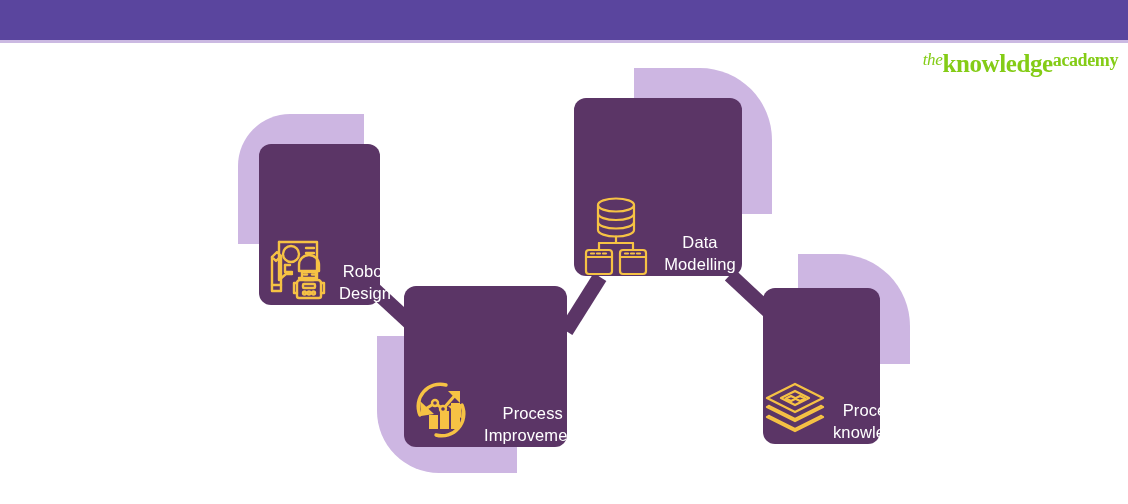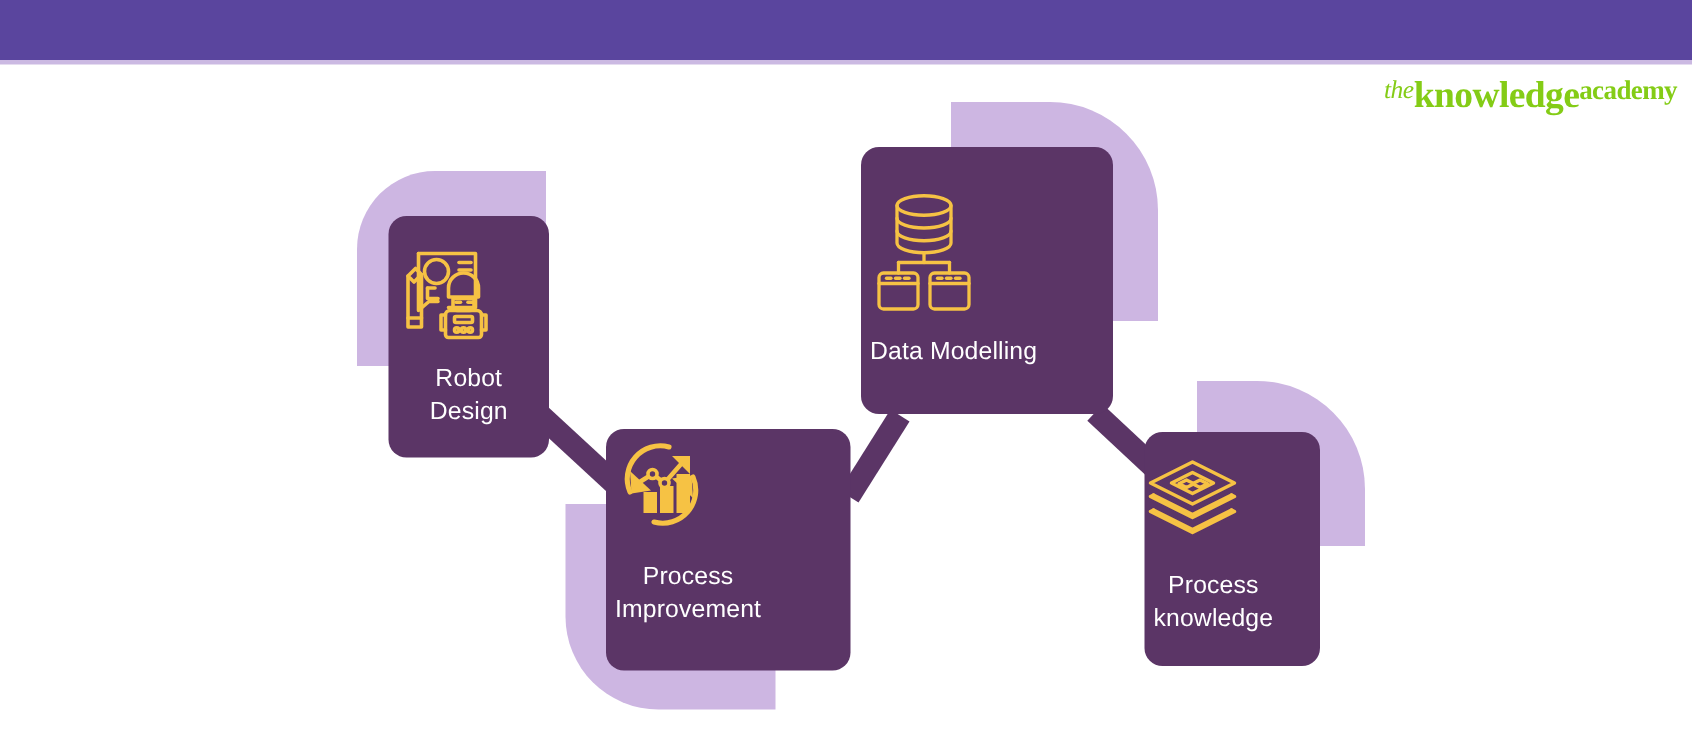--- a/index.html
+++ b/index.html
@@ -91,22 +91,22 @@
   .blob.tl { border-top-left-radius: 52px; }
   .blob.tr { border-top-right-radius: 72px; }
   .blob.bl { border-bottom-left-radius: 62px; }
 
   
   .card {
     position: absolute;
     background: #5b3566;
     border-radius: 12px;
     display: flex;
-    flex-direction: column;
-    align-items: flex-start;
+    flex-direction: row;
+    align-items: flex-end;
     justify-content: flex-start;
     box-sizing: border-box;
   }
   .card-icon {
     display: flex;
     align-items: center;
     justify-content: center;
   }
   .card-label {
     color: #ffffff;
@@ -141,21 +141,21 @@
 
     <svg class="connectors" viewBox="0 0 1128 461">
 
       <path d="M 341 216 L 419 288" stroke="#5b3566" stroke-width="15" fill="none" stroke-linecap="butt"></path>
 
       <path d="M 566 288 L 600 234" stroke="#5b3566" stroke-width="15" fill="none" stroke-linecap="butt"></path>
 
       <path d="M 730 232 L 790 288" stroke="#5b3566" stroke-width="15" fill="none" stroke-linecap="butt"></path>
     </svg>
 
-    <div class="card" style="left:259px; top:101px; width:107px; height:161px; padding-top:14px;">
+    <div class="card" style="left:259px; top:101px; width:121px; height:161px; padding-top:14px;">
       <div class="card-icon">
         <svg width="74" height="74" viewBox="0 0 74 74" fill="none" stroke="#f6c244" stroke-width="2.4" stroke-linecap="round" stroke-linejoin="round">
 
           <path d="M20 11 H58 V47 H40"></path>
           <path d="M20 11 V49 L27 43 H33"></path>
           <circle cx="32" cy="23" r="8"></circle>
           <path d="M47 17 H55"></path>
           <path d="M47 22 H55"></path>
           <path d="M26 34 V41 H33"></path>
           <path d="M26 34 H31"></path>

